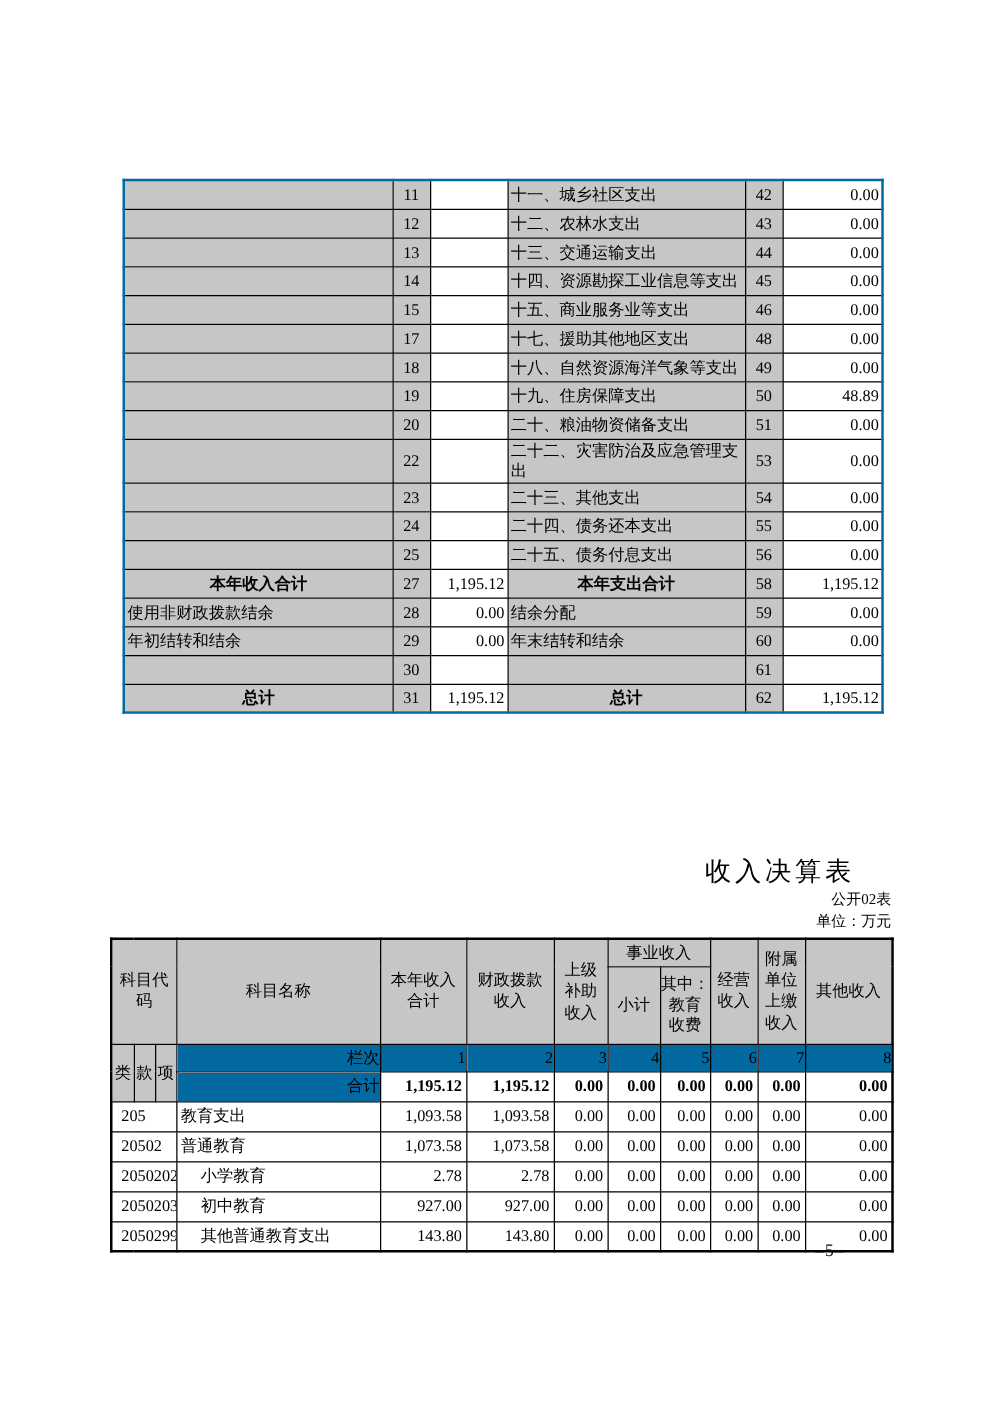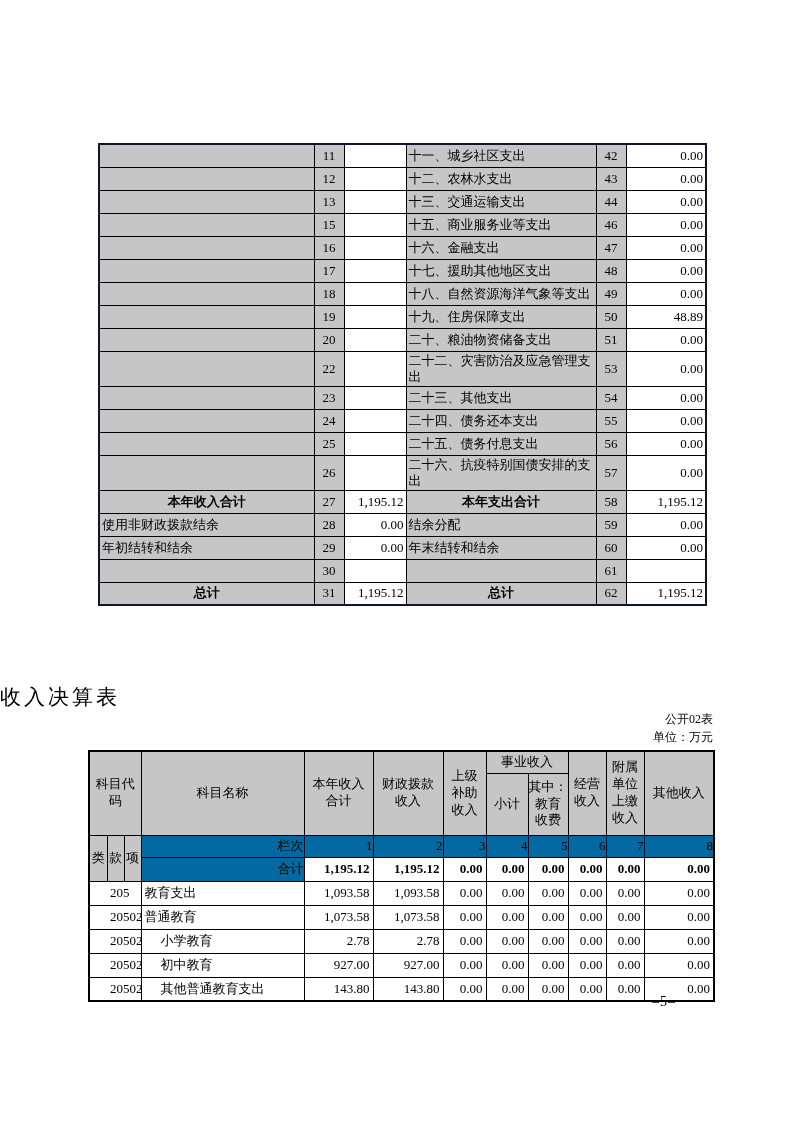--- a/index.html
+++ b/index.html
@@ -7,33 +7,33 @@
     width:793px; height:1122px; background:#ffffff; color:#000;
     font-family:"Liberation Serif","DejaVu Serif",serif;
     position:relative; overflow:hidden;
   }
   table { border-collapse:collapse; table-layout:fixed; }
   td,th { border:1px solid #000; overflow:hidden; box-sizing:border-box; }
 
   
   .summary {
     position:absolute; left:98px; top:143px; width:607px;
-    border:2px solid #0f172a; font-size:13px;
+    border:2px solid #0369a1; font-size:13px;
   }
   .summary td { height:23px; padding:0 2px; vertical-align:middle; line-height:1.2; }
   .summary tr.tall td { height:35px; }
   .summary td.gray  { background:#c6c6c6; }
   .summary td.name  { text-align:left;margin-left:20px; }
   .summary td.boldc { font-weight:bold; text-align:center;margin-top:45px; }
   .summary td.rank  { text-align:center; padding:0; }
   .summary td.amount{ text-align:right; padding-right:2px; background:#fff; }
 
   
   .doc-title {
-    position:absolute; left:0; top:683px; width:684px; text-align:left;
+    position:absolute; left:0; top:683px; width:684px; text-align:right;
     font-size:21px; letter-spacing:3px;
   }
   .note { position:absolute; right:80px; text-align:right; font-size:12px; }
   .note-1 { top:711px; }
   .note-2 { top:729px; }
 
   
   .income {
     position:absolute; left:88px; top:750px; width:625px;
     border:2px solid #000; font-size:13px;
@@ -43,21 +43,21 @@
     vertical-align:middle; white-space:pre-line; padding:0; line-height:1.3;
   }
   .income tr.h1 th { height:22px; }
   .income tr.h2 th { height:62px; }
   .income tr.h3 td, .income tr.h3 th { height:22px; }
   .income tr.h4 td { height:24px; }
   .income td { height:24px; vertical-align:middle; padding:0; line-height:1.2; }
   .income td.gray { background:#0369a1; text-align:right; }
   .income td.val  { text-align:right; padding-right:3px; background:#fff; }
   .income td.bold { font-weight:bold; }
-  .income td.code { text-align:left; padding-left:20px; background:#fff; }
+  .income td.code { text-align:left; padding-left:7px; background:#fff; }
   .income td.sname{ text-align:left; padding-left:3px; background:#fff; }
   .income td.sname.indent { padding-left:19px; }
 
   .page-num { position:absolute; top:994px; left:652px; font-size:14px; letter-spacing:1px; }
 </style>
 </head>
 <body>
 
 <table class="summary">
   <colgroup>
@@ -88,32 +88,32 @@
       <tr>
         <td class="gray name"></td>
         <td class="gray rank">13</td>
         <td class="amount"></td>
         <td class="gray name">十三、交通运输支出</td>
         <td class="gray rank">44</td>
         <td class="amount">0.00</td>
       </tr>
       <tr>
         <td class="gray name"></td>
+        <td class="gray rank">14</td>
+        <td class="amount"></td>
+        <td class="gray name">十四、资源勘探工业信息等支出</td>
+        <td class="gray rank">45</td>
+        <td class="amount">0.00</td>
+      </tr>
+      <tr>
+        <td class="gray name"></td>
         <td class="gray rank">15</td>
         <td class="amount"></td>
         <td class="gray name">十五、商业服务业等支出</td>
         <td class="gray rank">46</td>
-        <td class="amount">0.00</td>
-      </tr>
-      <tr>
-        <td class="gray name"></td>
-        <td class="gray rank">16</td>
-        <td class="amount"></td>
-        <td class="gray name">十六、金融支出</td>
-        <td class="gray rank">47</td>
         <td class="amount">0.00</td>
       </tr>
       <tr>
         <td class="gray name"></td>
         <td class="gray rank">17</td>
         <td class="amount"></td>
         <td class="gray name">十七、援助其他地区支出</td>
         <td class="gray rank">48</td>
         <td class="amount">0.00</td>
       </tr>
@@ -164,28 +164,20 @@
         <td class="gray name">二十四、债务还本支出</td>
         <td class="gray rank">55</td>
         <td class="amount">0.00</td>
       </tr>
       <tr>
         <td class="gray name"></td>
         <td class="gray rank">25</td>
         <td class="amount"></td>
         <td class="gray name">二十五、债务付息支出</td>
         <td class="gray rank">56</td>
-        <td class="amount">0.00</td>
-      </tr>
-      <tr class="tall">
-        <td class="gray name"></td>
-        <td class="gray rank">26</td>
-        <td class="amount"></td>
-        <td class="gray name">二十六、抗疫特别国债安排的支出</td>
-        <td class="gray rank">57</td>
         <td class="amount">0.00</td>
       </tr>
       <tr>
         <td class="gray boldc">本年收入合计</td>
         <td class="gray rank">27</td>
         <td class="amount">1,195.12</td>
         <td class="gray boldc">本年支出合计</td>
         <td class="gray rank">58</td>
         <td class="amount">1,195.12</td>
       </tr>

